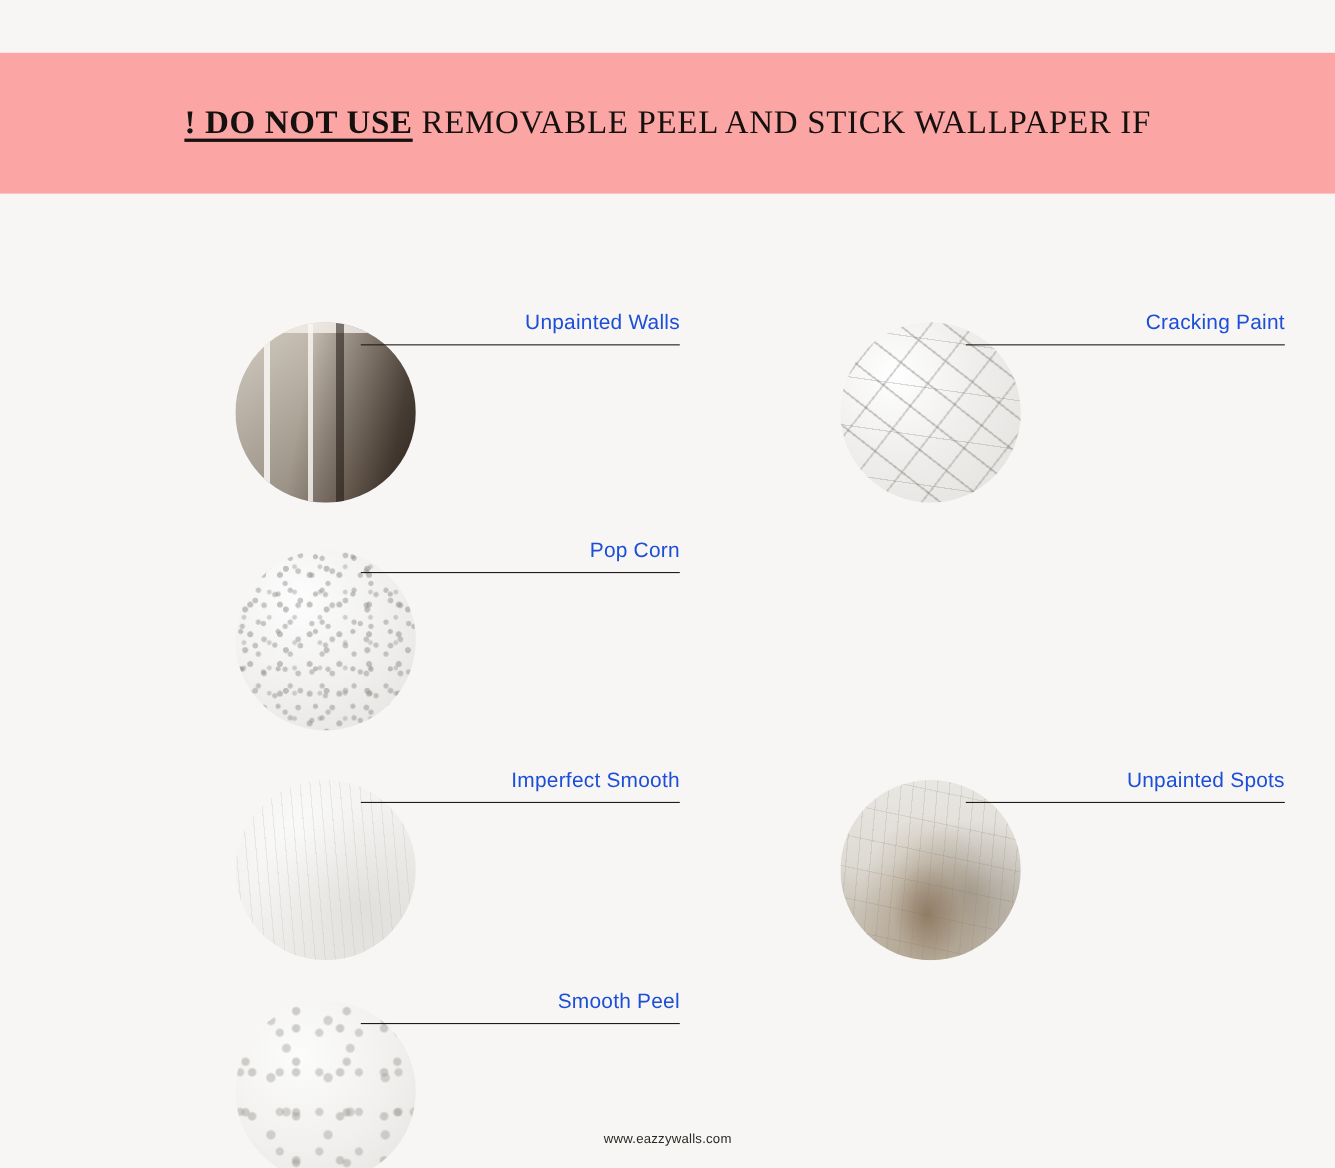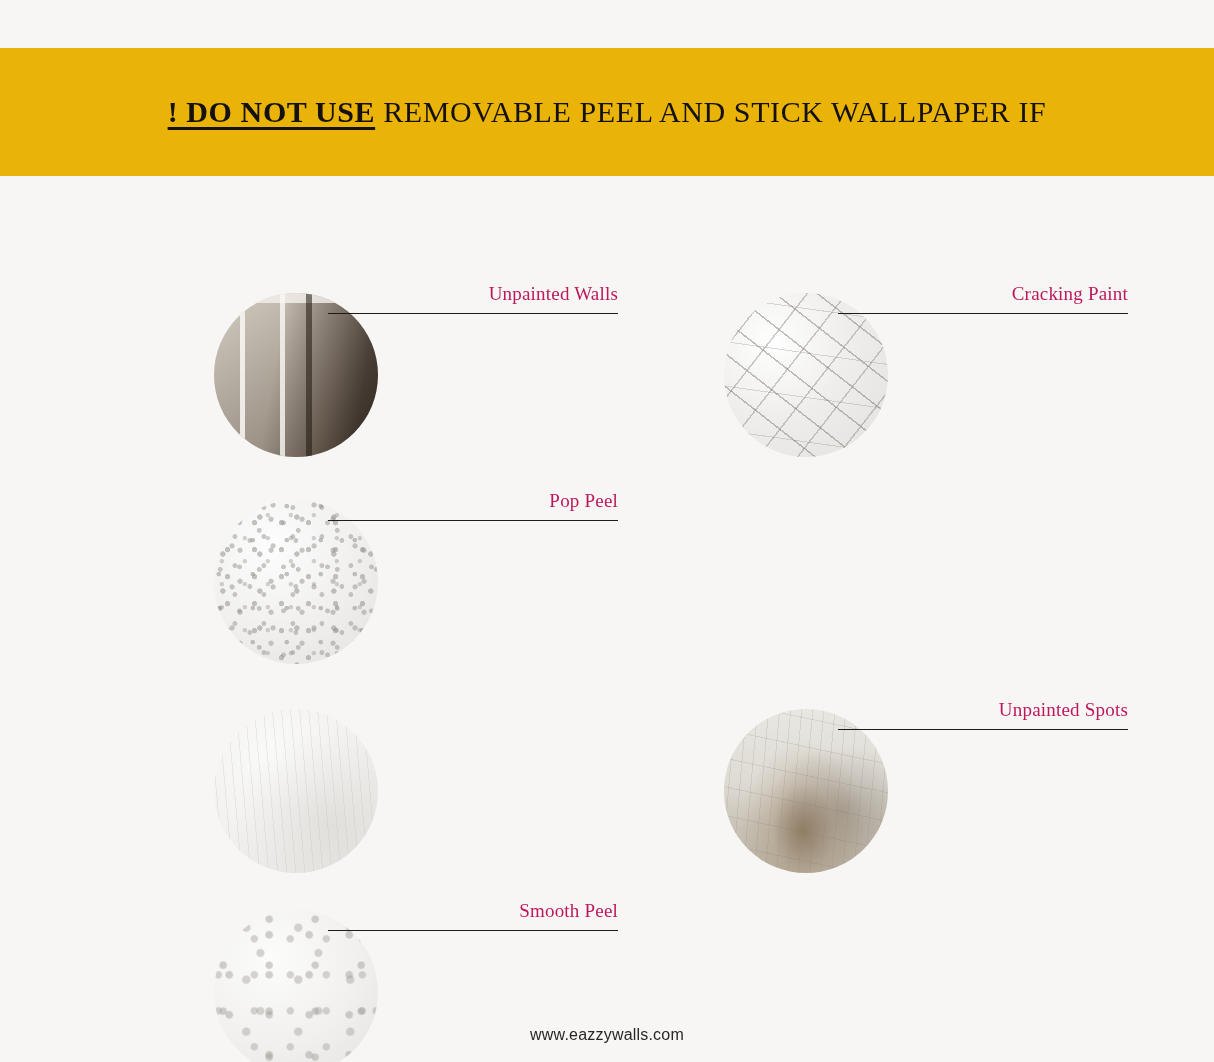--- a/index.html
+++ b/index.html
@@ -15,21 +15,21 @@
     position: relative;
   }
 
   
   .banner {
     position: absolute;
     left: 0;
     top: 48px;
     width: 1214px;
     height: 128px;
-    background: #eab308;
+    background: #fca5a5;
     display: flex;
     align-items: center;
     justify-content: center;
   }
   .banner-text {
     font-family: "Liberation Serif", serif;
     font-size: 30px;
     letter-spacing: 0.6px;
     color: #14110f;
     text-align: center;
@@ -50,21 +50,21 @@
     top: 176px;
     width: 1214px;
     height: 842px;
   }
   .cell {
     position: absolute;
     width: 430px;
     height: 210px;
   }
   .cell.col1 { left: 188px; }
-  .cell.col2 { left: 698px; }
+  .cell.col2 { left: 738px; }
   .cell.row1 { top: 55px; }
   .cell.row2 { top: 262px; }
   .cell.row3 { top: 471px; }
   .cell.row4 { top: 672px; }
 
   .swatch {
     position: absolute;
     left: 26px;
     top: 62px;
     width: 164px;
@@ -73,23 +73,23 @@
     overflow: hidden;
   }
   .label-wrap {
     position: absolute;
     left: 140px;
     top: 52px;
     width: 290px;
     text-align: right;
   }
   .label {
-    font-family: Liberation Serif, serif;
+    font-family: Liberation Sans, sans-serif;
     font-size: 19px;
-    color: #be185d;
+    color: #1d4ed8;
     letter-spacing: 0.2px;
     display: block;
     padding-bottom: 8px;
   }
   .rule {
     height: 1px;
     background: #1e1b18;
     width: 100%;
   }
 
@@ -201,21 +201,21 @@
   
   .footer {
     position: absolute;
     left: 0;
     top: 1026px;
     width: 1214px;
     text-align: center;
   }
   .footer-text {
     font-family: "Liberation Sans", sans-serif;
-    font-size: 16px;
+    font-size: 12px;
     color: #2a2723;
     letter-spacing: 0.2px;
   }
 </style>
 </head>
 <body>
 
 <div class="banner">
   <div class="banner-text">
     <span class="emph">! DO NOT USE</span><span> REMOVABLE PEEL AND STICK WALLPAPER IF</span><br>
@@ -236,28 +236,32 @@
     <div class="swatch tex-cracking"></div>
     <div class="label-wrap">
       <span class="label">Cracking Paint</span>
       <div class="rule"></div>
     </div>
   </div>
 
   <div class="cell col1 row2">
     <div class="swatch tex-popcorn"></div>
     <div class="label-wrap">
-      <span class="label">Pop Peel</span>
+      <span class="label">Pop Corn</span>
       <div class="rule"></div>
     </div>
   </div>
 
 
   <div class="cell col1 row3">
     <div class="swatch tex-smooth"></div>
+    <div class="label-wrap">
+      <span class="label">Imperfect Smooth</span>
+      <div class="rule"></div>
+    </div>
   </div>
 
   <div class="cell col2 row3">
     <div class="swatch tex-humidity"></div>
     <div class="label-wrap">
       <span class="label">Unpainted Spots</span>
       <div class="rule"></div>
     </div>
   </div>
 

